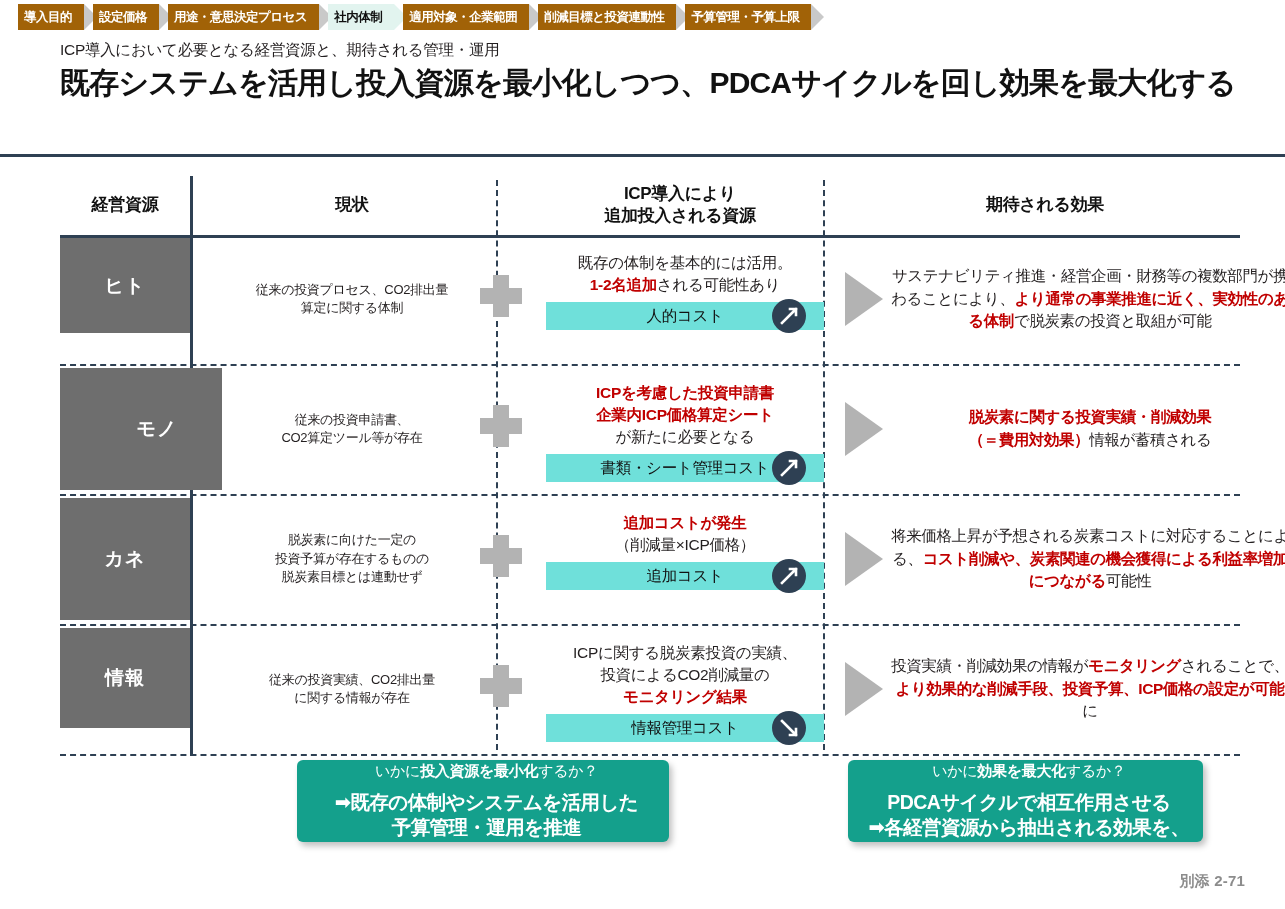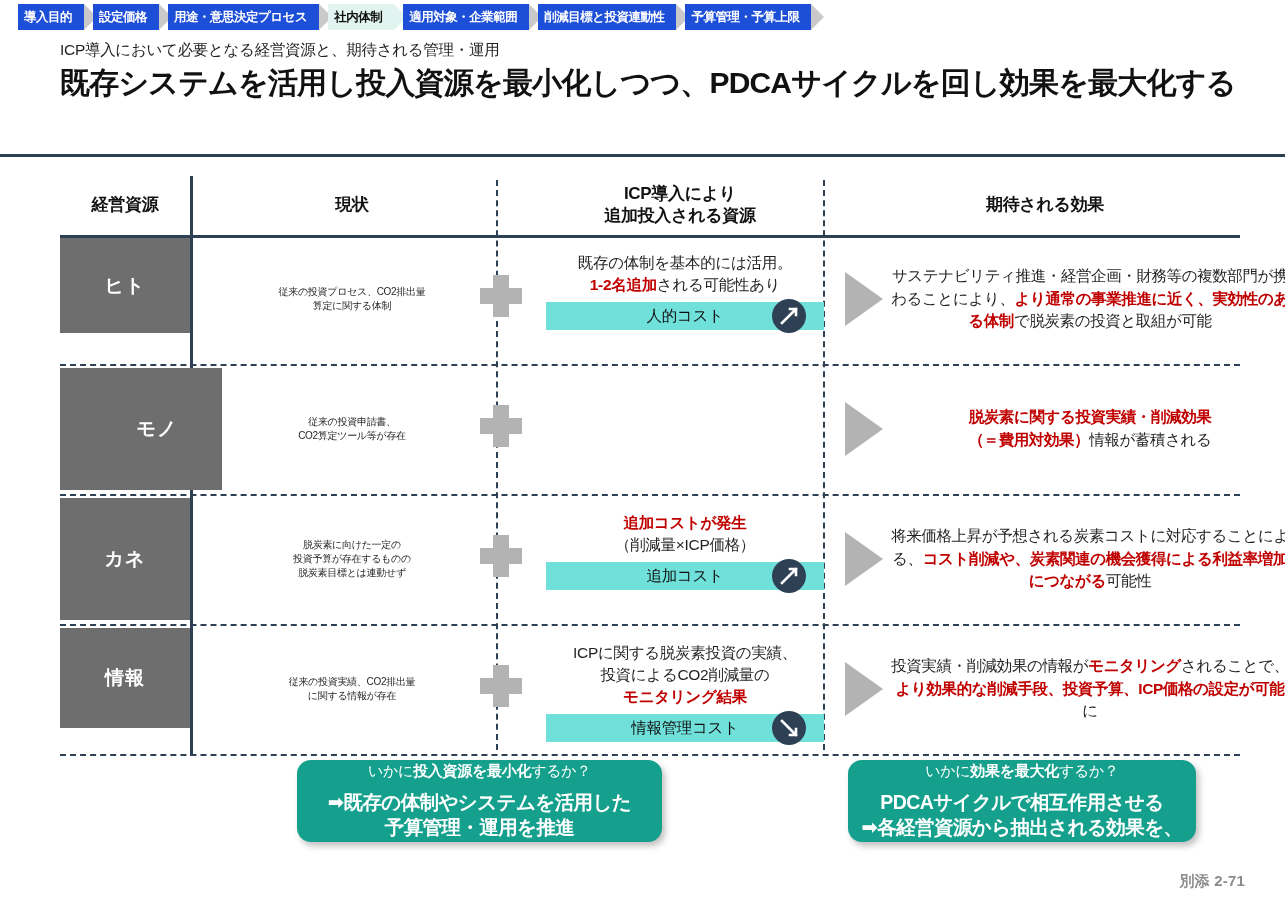--- a/index.html
+++ b/index.html
@@ -15,21 +15,21 @@
   
   #breadcrumb{
     position:absolute;left:18px;top:4px;
     display:flex;align-items:center;
     height:26px;
   }
   .crumb{
     position:relative;
     height:26px;
     display:flex;align-items:center;justify-content:center;
-    background:#1d4ed8;
+    background:#a16207;
     color:#ffffff;
     font-size:12.5px;
     font-weight:700;
     letter-spacing:-0.5px;
     padding:0 12px 0 6px;
     margin-right:9px;
     white-space:nowrap;
   }
   .crumb::after{
     content:"";
@@ -121,21 +121,21 @@
     color:#ffffff;
     display:flex;align-items:center;justify-content:center;
     font-size:19px;font-weight:700;
     letter-spacing:1px;
   }
 
   .now-cell{
     position:absolute;left:142px;width:300px;
     display:flex;align-items:center;justify-content:center;
     text-align:center;
-    font-size:10px;line-height:1.42;color:#231f20;
+    font-size:13px;line-height:1.42;color:#231f20;
     letter-spacing:-0.3px;
   }
 
   
   .plus{
     position:absolute;
     width:42px;height:42px;
   }
   .plus::before,.plus::after{
     content:"";position:absolute;background:#b3b3b3;
@@ -182,25 +182,25 @@
     text-align:center;
     font-size:15.5px;line-height:1.46;color:#231f20;
     letter-spacing:-0.4px;
   }
   .eff-cell .red{color:#c00000;font-weight:700;}
 
   
   .callout{
     position:absolute;
     background:#14a08c;
-    border-radius:14px;
+    border-radius:6px;
     color:#ffffff;
     text-align:center;
     box-shadow:3px 4px 6px rgba(0,0,0,0.25);
-    display:flex;flex-direction:column;align-items:center;justify-content:center;
+    display:flex;flex-direction:column;align-items:center;justify-content:center;padding-left:7px;
   }
   .callout .q{
     font-size:15px;font-weight:400;letter-spacing:-0.3px;line-height:1.2;
   }
   .callout .q b{font-weight:700;}
   .callout .a{
     font-size:19.5px;font-weight:700;letter-spacing:-0.6px;line-height:1.28;
     margin-top:10px;
   }
   #callout-left {left:297px;top:760px;width:365px;height:82px;}
@@ -294,20 +294,33 @@
       </div>
       <div class="row" style="top: 192px; height: 128px;">
         <div class="res-cell" style="top: 0px; height: 122px; padding-left: 32px;">モノ</div>
         <div class="now-cell" style="top: 0px; height: 122px;">
           <div>
             <div>従来の投資申請書、</div>
             <div>CO2算定ツール等が存在</div>
           </div>
         </div>
         <div class="plus" style="left: 420px; top: 37px;"></div>
+        <div class="add-cell" style="top: 14px;">
+          <div class="redline">ICPを考慮した投資申請書</div>
+          <div class="redline">企業内ICP価格算定シート</div>
+          <div>が新たに必要となる</div>
+          <div class="cost-badge">
+            <span>書類・シート管理コスト</span>
+            <span class="cost-arrow">
+              <svg width="20" height="20" viewBox="-10 -10 20 20">
+                <path d="M -7 7 L 7 -7 M 1 -7 L 7 -7 L 7 -1" stroke="#ffffff" stroke-width="2.6" fill="none" stroke-linecap="square"></path>
+              </svg>
+            </span>
+          </div>
+        </div>
         <div class="chev" style="top: 30px;">
           <svg width="38" height="62" viewBox="0 0 38 62">
             <polygon points="0,4 0,58 38,31" fill="#b3b3b3"></polygon>
           </svg>
         </div>
         <div class="eff-cell" style="top: 0px; height: 122px;">
           <div><span class="red">脱炭素に関する投資実績・削減効果</span><br><span class="red">（＝費用対効果）</span><span>情報が蓄積される</span></div>
         </div>
       </div>
       <div class="row" style="top: 322px; height: 128px;">

